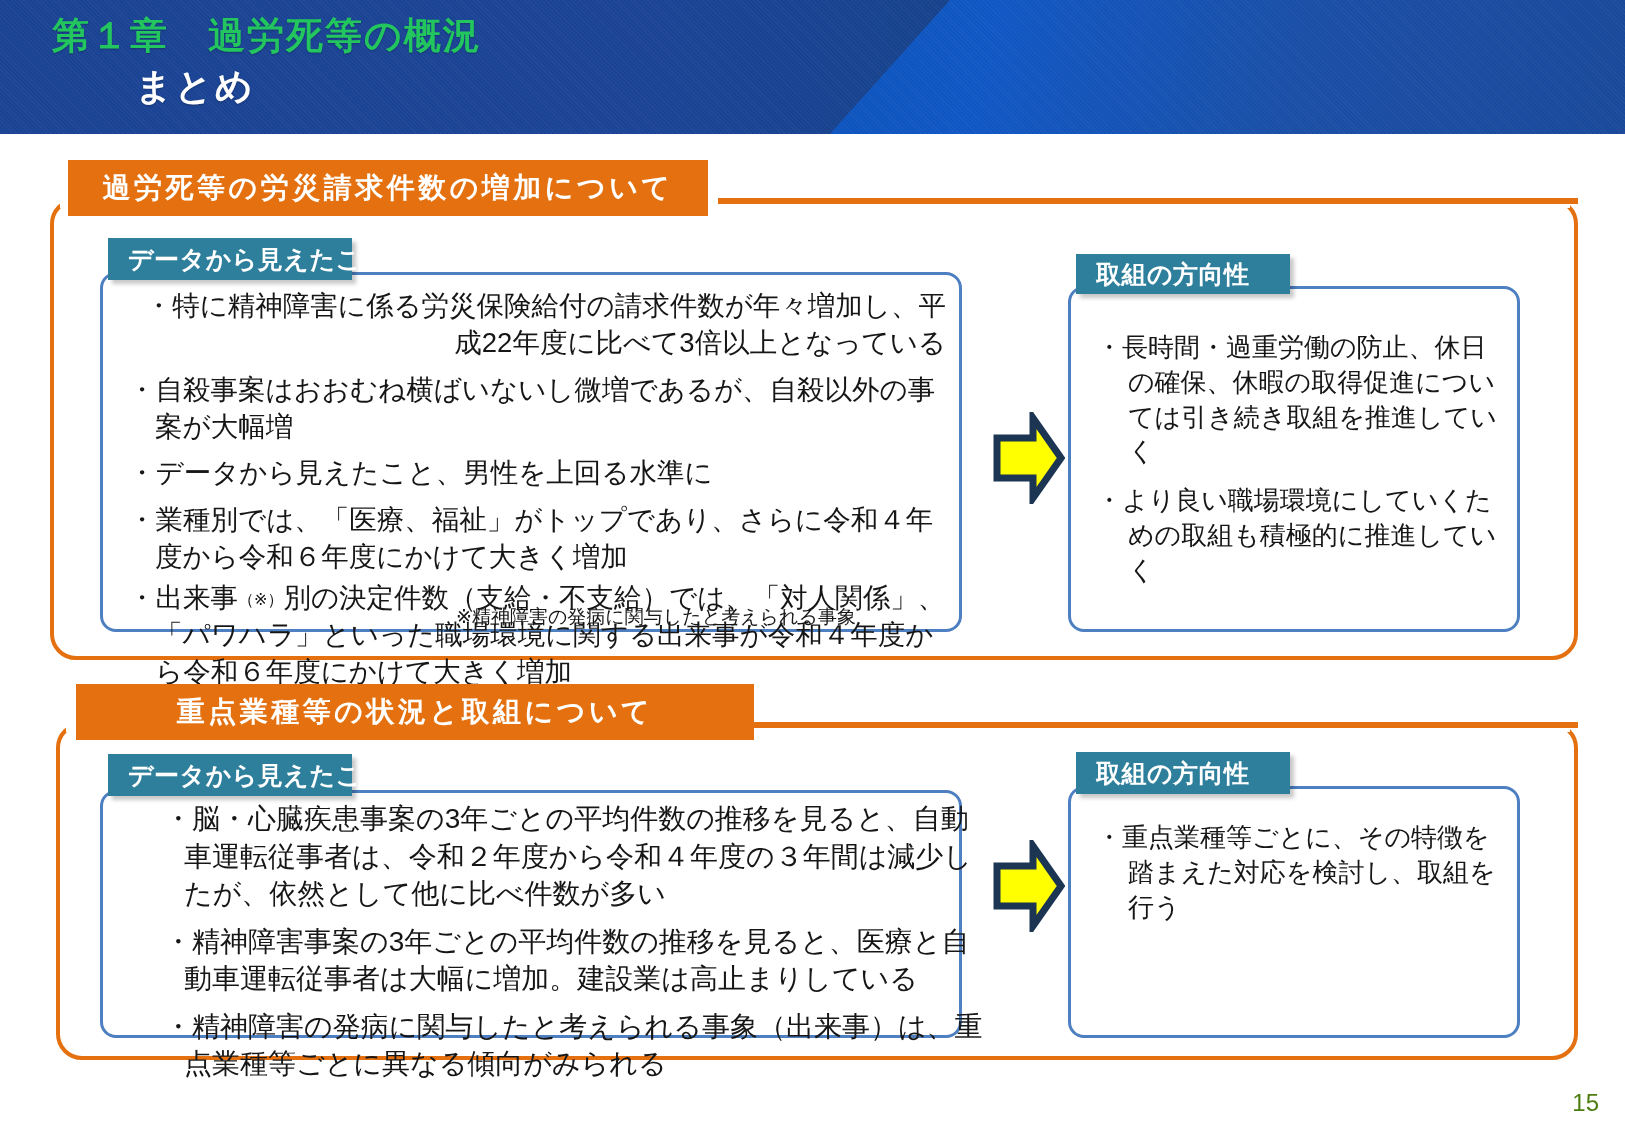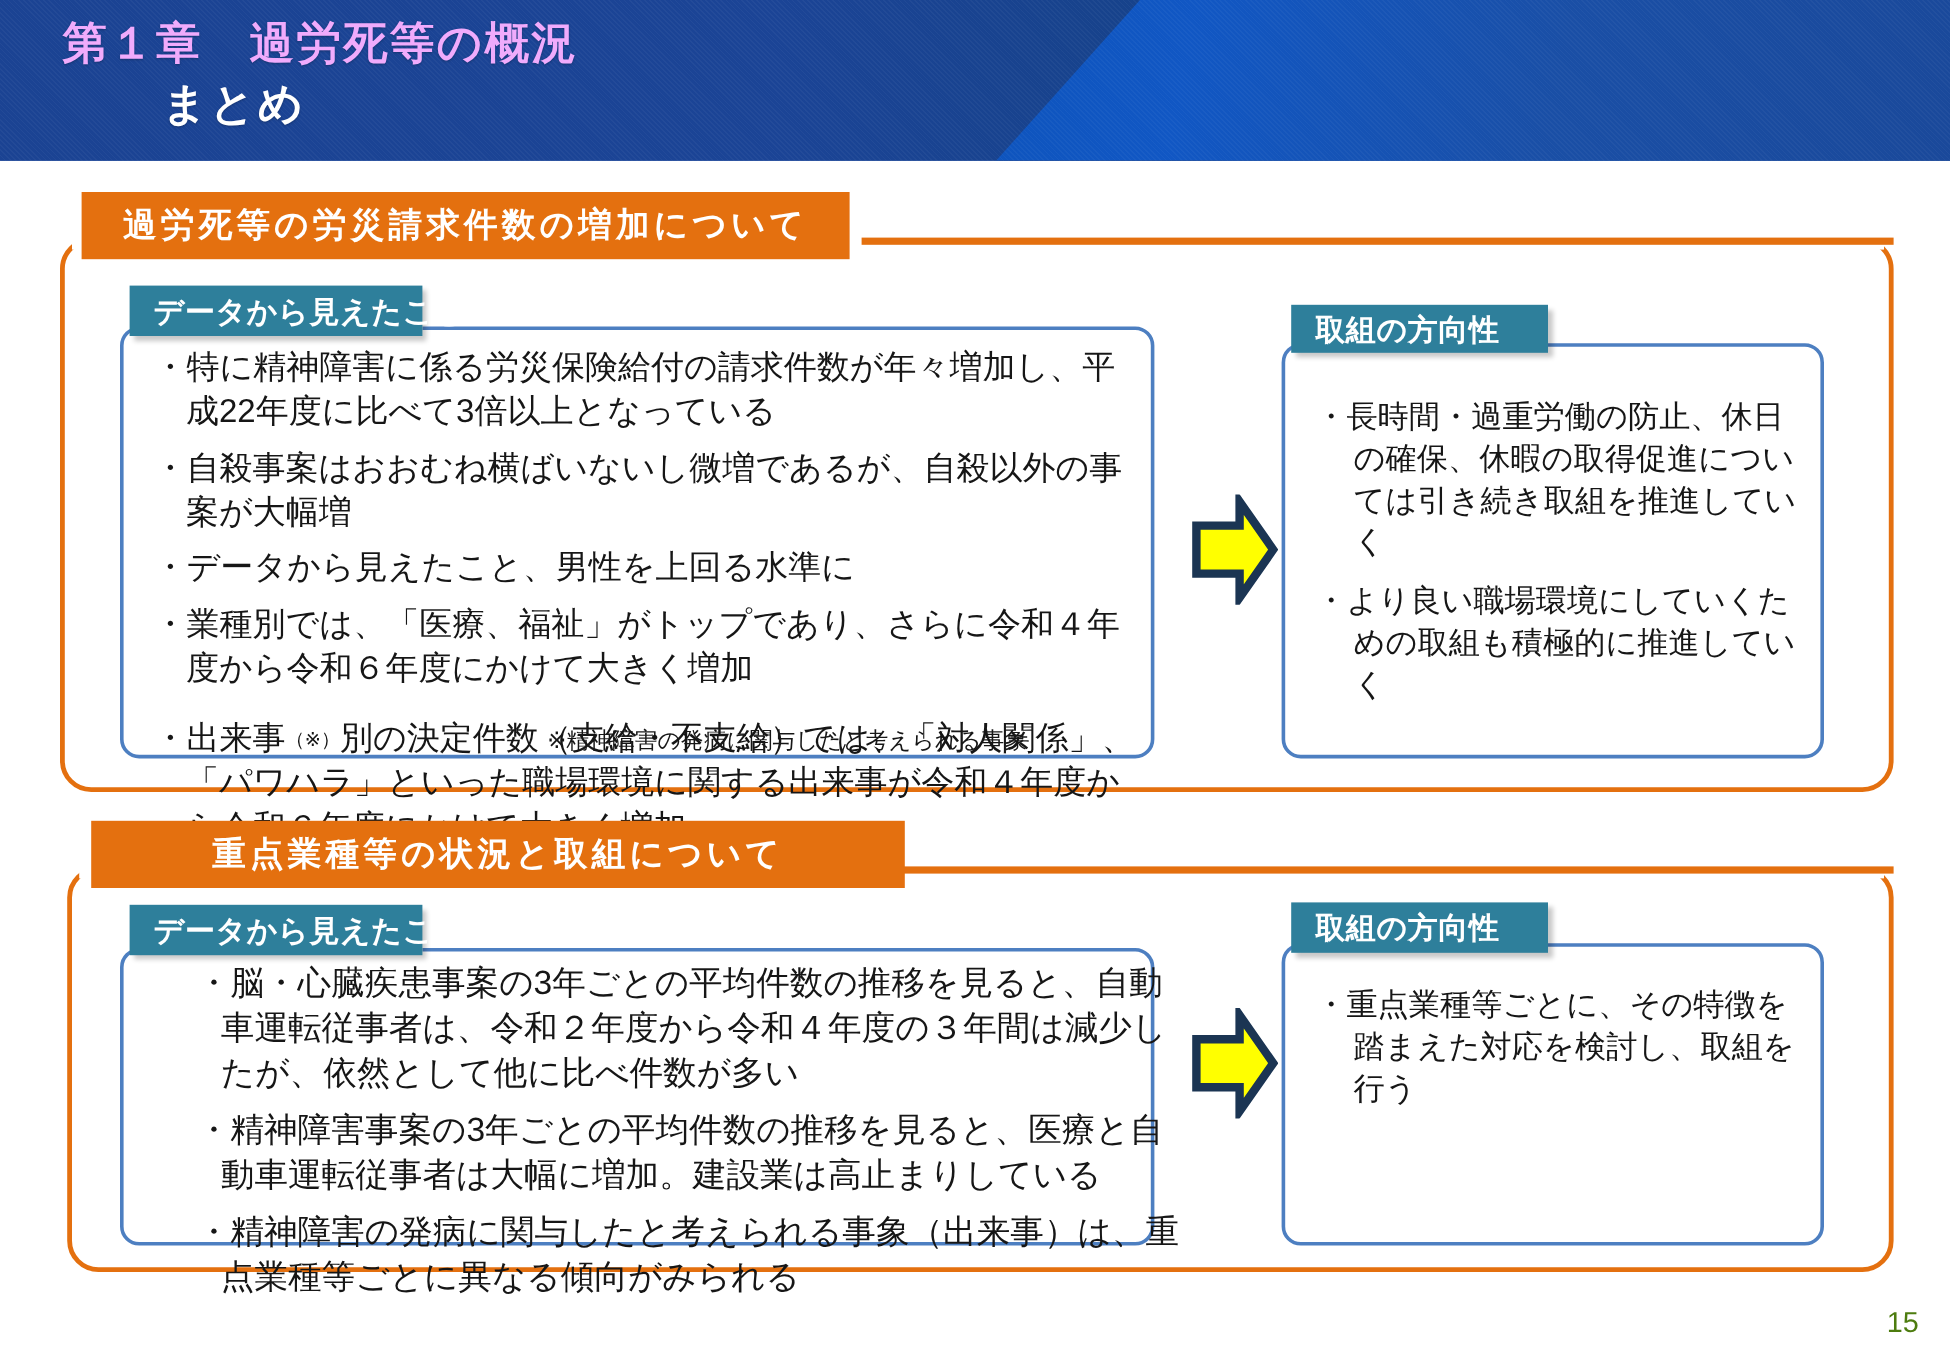--- a/index.html
+++ b/index.html
@@ -41,21 +41,21 @@
   }
   .header-texture {
     position: absolute;
     inset: 0;
     background-image: repeating-linear-gradient(45deg, rgba(255,255,255,0.035) 0 1px, rgba(0,0,0,0) 1px 3px);
     pointer-events: none;
   }
   .header-title {
     position: absolute;
     left: 52px; top: 12px;
-    color: #f0abfc;
+    color: #22c55e;
     font-size: 37px;
     font-weight: bold;
     letter-spacing: 2px;
     line-height: 1.32;
     white-space: pre;
     text-shadow: 0 1px 2px rgba(0,0,0,0.25);
   }
   .header-subtitle {
     position: absolute;
     left: 135px; top: 62px;
@@ -187,30 +187,30 @@
 
     <div class="section-tab-mask" style="left:60px; top:192px; width:1510px; height:16px;"></div>
     <div class="section-rule" style="left:718px; top:198px; width:860px;"></div>
     <div class="section-tab" style="left:68px; top:160px; width:640px; height:56px;">過労死等の労災請求件数の増加について</div>
 
     <div class="card" style="left:100px; top:272px; width:862px; height:360px;"></div>
     <div class="card-tab-mask" style="left:110px; top:266px; width:242px; height:14px;"></div>
     <div class="card-tab" style="left:108px; top:238px; width:244px; height:42px; font-size:25px; letter-spacing:0.5px;">データから見えたこと</div>
 
     <div class="bullets" style="left:128px; top:288px; width:818px; font-size:27.5px;">
-      <div class="bullet" style="margin-bottom:10px; text-indent:-27px; padding-left:27px;">
+      <div class="bullet" style="margin-bottom:10px; text-indent:-27px; padding-left:27px;text-align:right;">
         <span class="bmark">・</span><span class="btext">特に精神障害に係る労災保険給付の請求件数が年々増加し、平成22年度に比べて3倍以上となっている</span>
       </div>
       <div class="bullet" style="margin-bottom:10px; text-indent:-27px; padding-left:27px;">
         <span class="bmark">・</span><span class="btext">自殺事案はおおむね横ばいないし微増であるが、自殺以外の事案が大幅増</span>
       </div>
       <div class="bullet" style="margin-bottom:10px; text-indent:-27px; padding-left:27px;">
         <span class="bmark">・</span><span class="btext">データから見えたこと、男性を上回る水準に</span>
       </div>
-      <div class="bullet" style="margin-bottom:21px; text-indent:-27px; padding-left:27px;">
+      <div class="bullet" style="margin-bottom:4px; text-indent:-27px; padding-left:27px;">
         <span class="bmark">・</span><span class="btext">業種別では、「医療、福祉」がトップであり、さらに令和４年度から令和６年度にかけて大きく増加</span>
       </div>
       <div class="bullet" style="text-indent:-27px; padding-left:27px;">
         <span class="bmark">・</span><span class="btext">出来事</span><span style="font-size:16px; vertical-align:2px;">（※）</span><span class="btext">別の決定件数（支給・不支給）では、「対人関係」、「パワハラ」といった職場環境に関する出来事が令和４年度から令和６年度にかけて大きく増加</span>
       </div>
     </div>
 
     <div class="note" style="left:456px; top:604px; font-size:19px;">※精神障害の発病に関与したと考えられる事象</div>
 
     <div class="arrow" style="left:993px; top:412px; width:72px; height:92px;">

